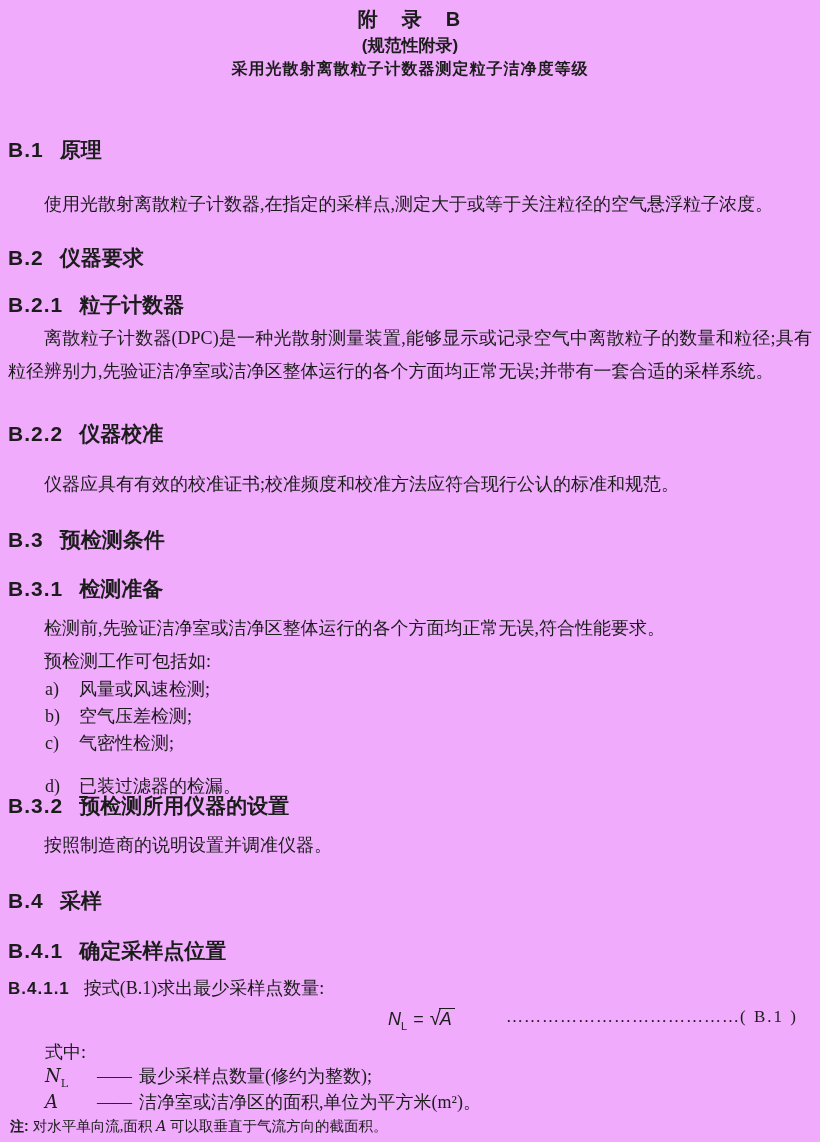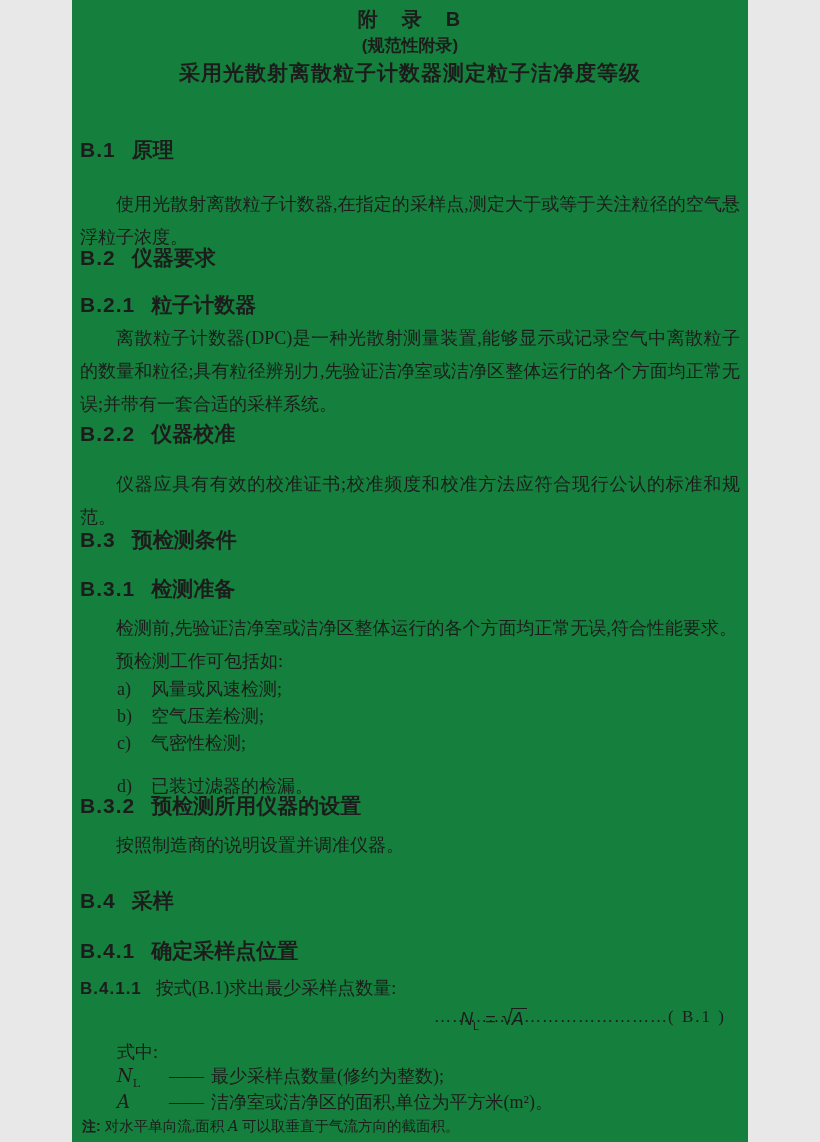--- a/index.html
+++ b/index.html
@@ -1,34 +1,34 @@
 <!DOCTYPE html>
 <html lang="zh"><head>
 <meta charset="utf-8">
 <style>
   html,body{margin:0;padding:0;background:#e8e8e8;}
   .doc{
     position:relative;
-    width:676px;height:1142px;
+    width:820px;height:1142px;
     margin:0 auto;
-    background:#15803d;
+    background:#f0abfc;
     color:#1c1c1c;
     font-family:"Liberation Serif","DejaVu Serif",serif;
     font-size:18px;
     overflow:hidden;
   }
   .abs{position:absolute;left:8px;right:8px;}
   .center{text-align:center;}
   .hd{
     font-family:"Liberation Sans","DejaVu Sans",sans-serif;
     font-weight:700;
   }
   .title1{font-size:20px;letter-spacing:2px;}
   .title2{font-size:17px;}
-  .title3{font-size:21px;letter-spacing:1px;}
+  .title3{font-size:16px;letter-spacing:1px;}
   .h2row{font-size:21px;}
   .hnum{margin-right:16px;letter-spacing:1px;}
   .para{
     line-height:33px;
     text-align:justify;
     text-indent:36px;
   }
   .para-noj{line-height:33px;text-indent:36px;}
   .pnum-line{font-size:18px;}
   .pnum{font-family:"Liberation Sans","DejaVu Sans",sans-serif;font-weight:700;font-size:17px;letter-spacing:1px;margin-right:14px;}

